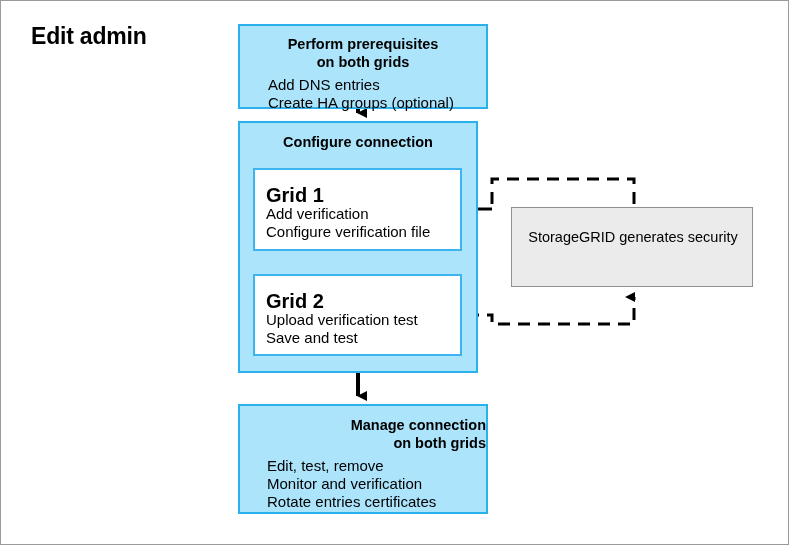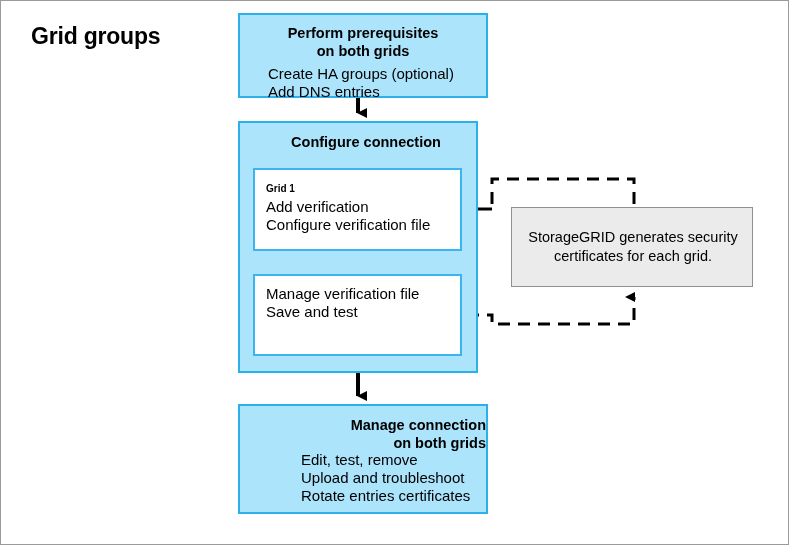--- a/index.html
+++ b/index.html
@@ -61,42 +61,43 @@
     color: #000000;
     line-height: 18px;
   }
   .body-line {
     font-size: 15px;
     color: #000000;
     line-height: 18px;
     white-space: nowrap;
   }
   .lbl-bold {
-    font-size: 10px;
+    font-size: 20px;
     font-weight: bold;
     color: #000000;
     line-height: 19px;
+    margin-top: 7px;
   }
   
-  #box-prereq { left: 237px; top: 12px; width: 250px; height: 85px; }
+  #box-prereq { left: 237px; top: 23px; width: 250px; height: 85px; }
   #prereq-hdr { position: absolute; left: 0; top: 9px; width: 100%; }
   #prereq-lines { position: absolute; left: 28px; top: 50px; }
   
   #box-configure { left: 237px; top: 120px; width: 240px; height: 252px; }
-  #configure-hdr { position: absolute; left: 0; top: 10px; width: 100%; padding-left: 8px; }
+  #configure-hdr { position: absolute; left: 0; top: 10px; width: 100%; }
   
   #box-grid1 { left: 252px; top: 167px; width: 209px; height: 83px; }
   #grid1-inner { position: absolute; left: 11px; top: 9px; }
   
   #box-grid2 { left: 252px; top: 273px; width: 209px; height: 82px; }
   #grid2-inner { position: absolute; left: 11px; top: 9px; }
   
   #box-manage { left: 237px; top: 403px; width: 250px; height: 110px; }
   #manage-hdr { position: absolute; left: 0; top: 10px; width: 100%; text-align: right; }
-  #manage-lines { position: absolute; left: 27px; top: 45px; margin-left: 34px; }
+  #manage-lines { position: absolute; left: 27px; top: 51px; }
   
   #box-note { left: 510px; top: 206px; width: 242px; height: 80px; }
   #note-text {
     position: absolute; left: 8px; top: 20px; width: 226px;
     text-align: center; font-size: 14.5px; line-height: 19px; color: #000000;
   }
 </style>
 </head>
 <body>
 
@@ -120,64 +121,64 @@
     <line x1="357" y1="250" x2="357" y2="266" stroke="#000000" stroke-width="4" marker-end="url(#arrow-down)"></line>
 
     <line x1="357" y1="372" x2="357" y2="395" stroke="#000000" stroke-width="4" marker-end="url(#arrow-down)"></line>
 
     <path d="M633,243 L633,178 L491,178 L491,208" fill="none" stroke="#000000" stroke-width="3" stroke-dasharray="12,8"></path>
     <line x1="491" y1="208" x2="468" y2="208" stroke="#000000" stroke-width="3" marker-end="url(#arrow-left)"></line>
 
     <path d="M466,314 L491,314 L491,323 L633,323 L633,296" fill="none" stroke="#000000" stroke-width="3" stroke-dasharray="12,8" marker-end="url(#arrow-up)"></path>
   </svg>
 
-  <div class="lane-title">Grid groups</div>
+  <div class="lane-title">Edit admin</div>
 
   <div class="bluebox" id="box-prereq">
     <div class="hdr" id="prereq-hdr">
       <div>Perform prerequisites</div>
       <div>on both grids</div>
     </div>
     <div id="prereq-lines">
+      <div class="body-line">Add DNS entries</div>
       <div class="body-line">Create HA groups (optional)</div>
-      <div class="body-line">Add DNS entries</div>
     </div>
   </div>
 
   <div class="bluebox" id="box-configure">
     <div class="hdr" id="configure-hdr">Configure connection</div>
   </div>
 
   <div class="whitebox" id="box-grid1">
     <div id="grid1-inner">
       <div class="lbl-bold">Grid 1</div>
       <div class="body-line">Add verification</div>
       <div class="body-line">Configure verification file</div>
     </div>
   </div>
 
   <div class="whitebox" id="box-grid2">
     <div id="grid2-inner">
-      <div class="body-line">Manage verification file</div>
+      <div class="lbl-bold">Grid 2</div>
+      <div class="body-line">Upload verification test</div>
       <div class="body-line">Save and test</div>
     </div>
   </div>
 
   <div class="bluebox" id="box-manage">
     <div class="hdr" id="manage-hdr">
       <div>Manage connection</div>
       <div>on both grids</div>
     </div>
     <div id="manage-lines">
       <div class="body-line">Edit, test, remove</div>
-      <div class="body-line">Upload and troubleshoot</div>
+      <div class="body-line">Monitor and verification</div>
       <div class="body-line">Rotate entries certificates</div>
     </div>
   </div>
 
   <div class="graybox" id="box-note">
     <div id="note-text">
       <div>StorageGRID generates security</div>
-      <div>certificates for each grid.</div>
     </div>
   </div>
 
 </div>
 
 </body></html>

